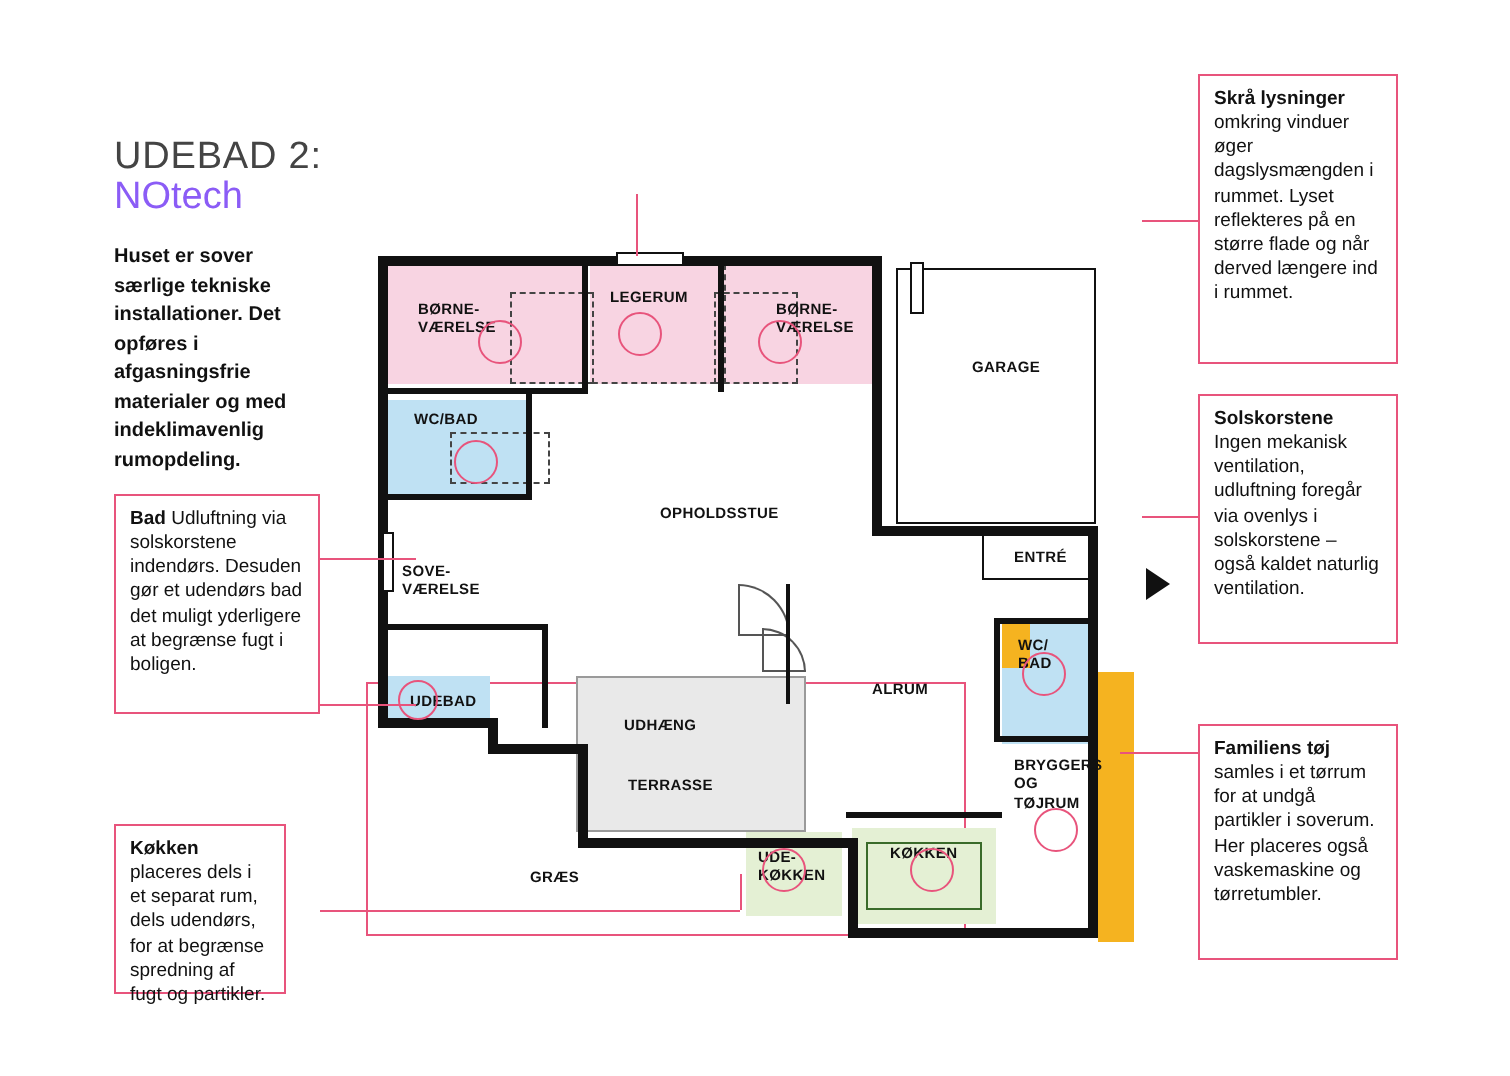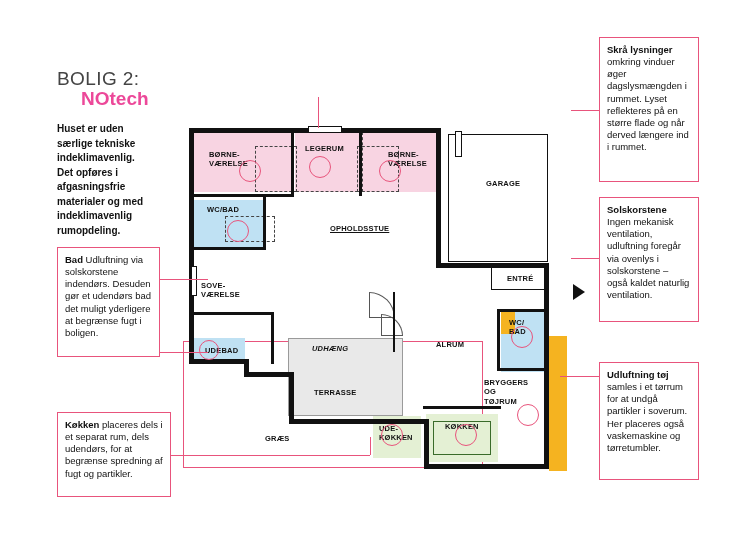--- a/index.html
+++ b/index.html
@@ -26,21 +26,21 @@
     z-index:40;
   }
   .callout b { font-weight:bold; }
 
   .title-block {
     position:absolute;
     left:57px; top:68px; width:120px;
     z-index:40;
   }
   .title-line1 { font-size:19px; letter-spacing:.4px; color:#444; }
-  .title-line2 { font-size:19px; font-weight:bold; color:#ec4899; margin-top:-2px;margin-left:24px; }
+  .title-line2 { font-size:19px; font-weight:normal; color:#8b5cf6; margin-top:-2px; }
   .title-body {
     margin-top:12px; font-size:10px; font-weight:bold; line-height:1.45;
     width:95px;
   }
 
   
   .plan { position:absolute; left:183px; top:116px; width:388px; height:352px; }
 
   
   .fill { position:absolute; box-sizing:border-box; }
@@ -64,105 +64,105 @@
 
   .circle { position:absolute; border:1px solid #e8547c; border-radius:50%; box-sizing:border-box; z-index:32; }
   .arc { position:absolute; border:1px solid #555; box-sizing:border-box; border-radius:0 100% 0 0; }
 </style>
 </head>
 <body>
 
 <div class="stage">
 
   <div class="title-block">
-    <div class="title-line1">BOLIG 2:</div>
+    <div class="title-line1">UDEBAD 2:</div>
     <div class="title-line2">NOtech</div>
-    <div class="title-body">Huset er uden særlige tekniske indeklimavenlig. Det opføres i afgasningsfrie materialer og med indeklimavenlig rumopdeling.</div>
+    <div class="title-body">Huset er sover særlige tekniske installationer. Det opføres i afgasningsfrie materialer og med indeklimavenlig rumopdeling.</div>
   </div>
 
 
   <div class="callout" style="left:599px; top:37px; width:100px; height:145px;">
     <span><b>Skrå lysninger</b> omkring vinduer øger dagslysmængden i rummet. Lyset reflekteres på en større flade og når derved længere ind i rummet.</span>
   </div>
 
   <div class="callout" style="left:57px; top:247px; width:103px; height:110px;">
     <span><b>Bad</b> Udluftning via solskorstene indendørs. Desuden gør et udendørs bad det muligt yderligere at begrænse fugt i boligen.</span>
   </div>
 
   <div class="callout" style="left:599px; top:197px; width:100px; height:125px;">
     <span><b>Solskorstene</b> Ingen mekanisk ventilation, udluftning foregår via ovenlys i solskorstene – også kaldet naturlig ventilation.</span>
   </div>
 
-  <div class="callout" style="left:57px; top:412px; width:114px; height:85px;">
+  <div class="callout" style="left:57px; top:412px; width:86px; height:85px;">
     <span><b>Køkken</b> placeres dels i et separat rum, dels udendørs, for at begrænse spredning af fugt og partikler.</span>
   </div>
 
   <div class="callout" style="left:599px; top:362px; width:100px; height:118px;">
-    <span><b>Udluftning tøj</b> samles i et tørrum for at undgå partikler i soverum. Her placeres også vaskemaskine og tørretumbler.</span>
+    <span><b>Familiens tøj</b> samles i et tørrum for at undgå partikler i soverum. Her placeres også vaskemaskine og tørretumbler.</span>
   </div>
 
   <div class="pinkline" style="left:318px; top:97px; width:1px; height:31px;"></div>
   <div class="pinkline" style="left:571px; top:110px; width:28px; height:1px;"></div>
   <div class="pinkline" style="left:571px; top:258px; width:28px; height:1px;"></div>
   <div class="pinkline" style="left:160px; top:279px; width:48px; height:1px;"></div>
   <div class="pinkline" style="left:160px; top:352px; width:48px; height:1px;"></div>
   <div class="pinkline" style="left:160px; top:455px; width:210px; height:1px;"></div>
   <div class="pinkline" style="left:560px; top:376px; width:39px; height:1px;"></div>
   <div class="pinkline" style="left:370px; top:437px; width:1px; height:18px;"></div>
 
   <div class="plan">
 
     <div class="thin" style="left:0px; top:225px; width:300px; height:127px; border-color:#e8547c;"></div>
 
     <div class="rlabel" style="left:82px; top:318px;">GRÆS</div>
 
     <div class="fill hatch-gray" style="left:105px; top:222px; width:115px; height:78px;"></div>
     <div class="thin" style="left:105px; top:222px; width:115px; height:78px; border-color:#9a9a9a;"></div>
-    <div class="rlabel" style="left:129px; top:228px;font-style:italic;">UDHÆNG</div>
+    <div class="rlabel" style="left:129px; top:242px;">UDHÆNG</div>
     <div class="rlabel" style="left:131px; top:272px;">TERRASSE</div>
 
     <div class="fill pink" style="left:10px; top:16px; width:100px; height:60px;"></div>
     <div class="fill pink" style="left:112px; top:16px; width:65px; height:60px;"></div>
     <div class="fill pink" style="left:179px; top:16px; width:75px; height:60px;"></div>
 
     <div class="rlabel" style="left:26px; top:34px; white-space:pre;">BØRNE-
 VÆRELSE</div>
     <div class="rlabel" style="left:122px; top:28px;">LEGERUM</div>
     <div class="rlabel" style="left:205px; top:34px; white-space:pre;">BØRNE-
 VÆRELSE</div>
 
     <div class="dash" style="left:108px; top:16px; width:72px; height:60px;"></div>
     <div class="dash" style="left:72px; top:30px; width:42px; height:46px;"></div>
     <div class="dash" style="left:174px; top:30px; width:42px; height:46px;"></div>
 
     <div class="fill blue" style="left:10px; top:84px; width:72px; height:48px;"></div>
     <div class="rlabel" style="left:24px; top:89px;">WC/BAD</div>
     <div class="dash" style="left:42px; top:100px; width:50px; height:26px;"></div>
 
-    <div class="rlabel" style="left:147px; top:108px;text-decoration:underline;">OPHOLDSSTUE</div>
+    <div class="rlabel" style="left:147px; top:136px;">OPHOLDSSTUE</div>
 
     <div class="thin" style="left:265px; top:18px; width:100px; height:128px;"></div>
     <div class="rlabel" style="left:303px; top:63px;">GARAGE</div>
 
     <div class="thin" style="left:308px; top:150px; width:57px; height:24px;"></div>
     <div class="rlabel" style="left:324px; top:158px;">ENTRÉ</div>
 
     <div class="rlabel" style="left:18px; top:165px; white-space:pre;">SOVE-
 VÆRELSE</div>
 
     <div class="fill blue" style="left:10px; top:222px; width:52px; height:24px;"></div>
     <div class="rlabel" style="left:22px; top:230px;">UDEBAD</div>
 
     <div class="rlabel" style="left:253px; top:224px;">ALRUM</div>
 
     <div class="fill blue" style="left:318px; top:196px; width:48px; height:60px;"></div>
     <div class="rlabel" style="left:326px; top:202px; white-space:pre;">WC/
 BAD</div>
 
-    <div class="rlabel" style="left:301px; top:262px; white-space:pre;">BRYGGERS
+    <div class="rlabel" style="left:324px; top:262px; white-space:pre;">BRYGGERS
 OG
 TØJRUM</div>
 
     <div class="fill orange" style="left:366px; top:220px; width:18px; height:135px;"></div>
     <div class="fill orange" style="left:318px; top:196px; width:14px; height:22px;"></div>
 
     <div class="fill green" style="left:190px; top:300px; width:48px; height:42px;"></div>
     <div class="rlabel" style="left:196px; top:308px; white-space:pre;">UDE-
 KØKKEN</div>
 

